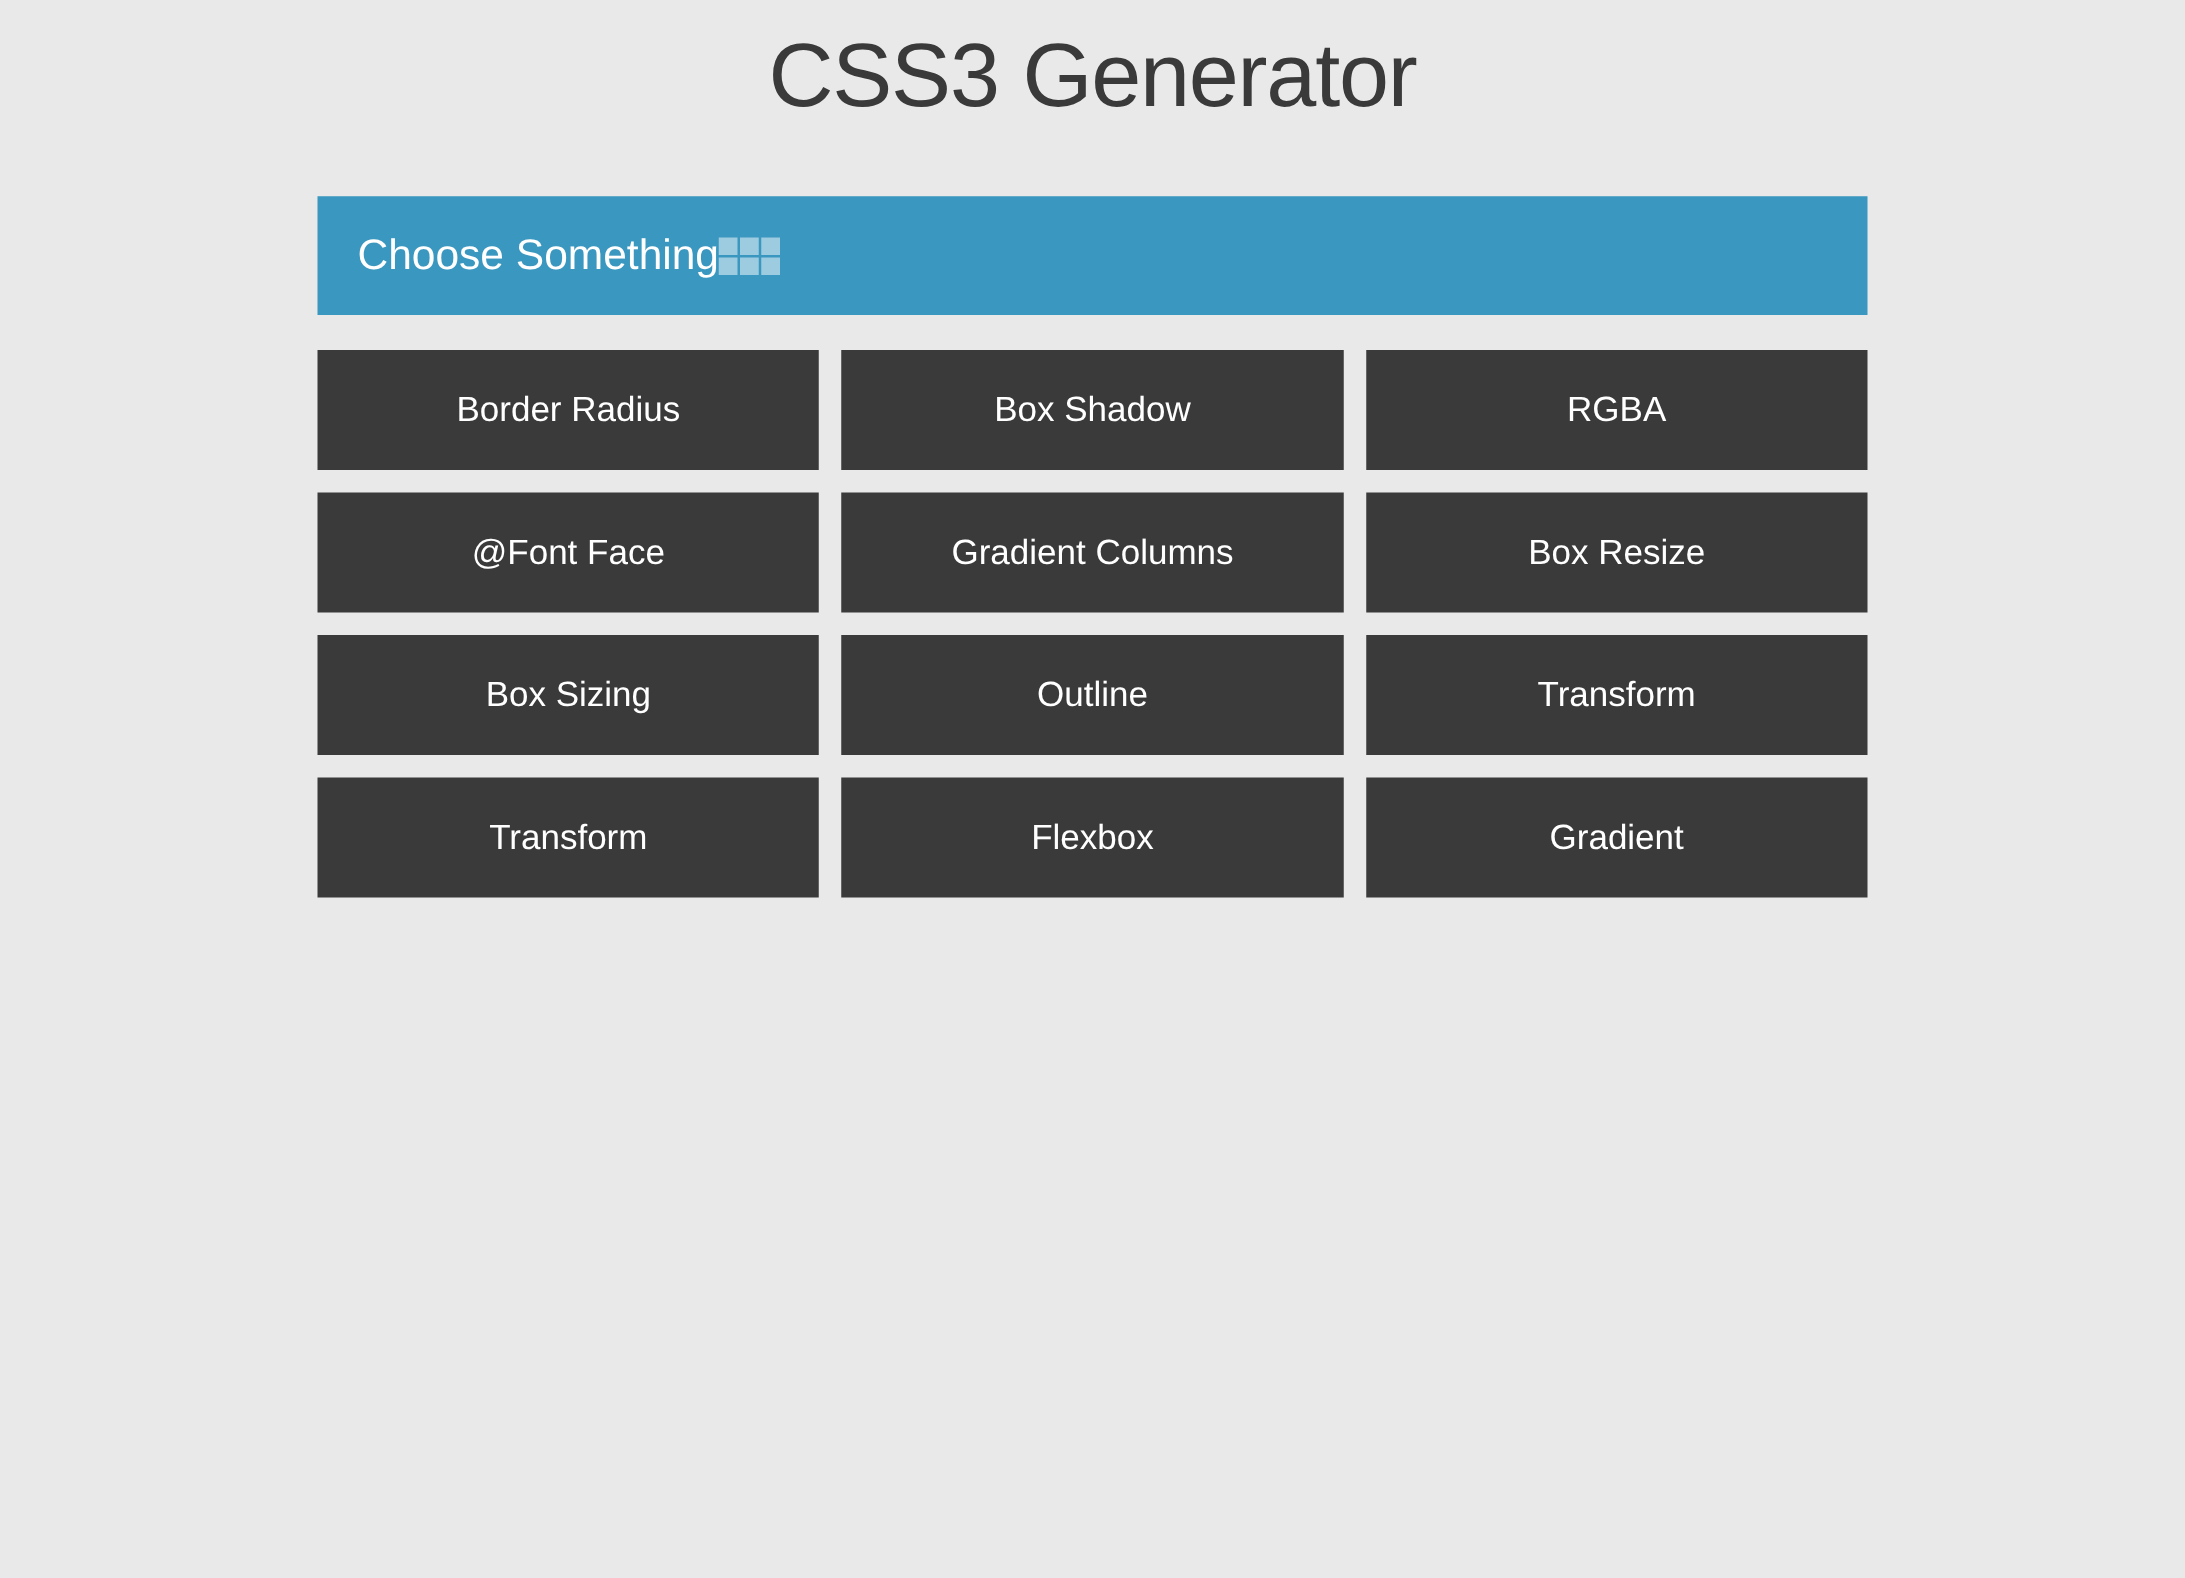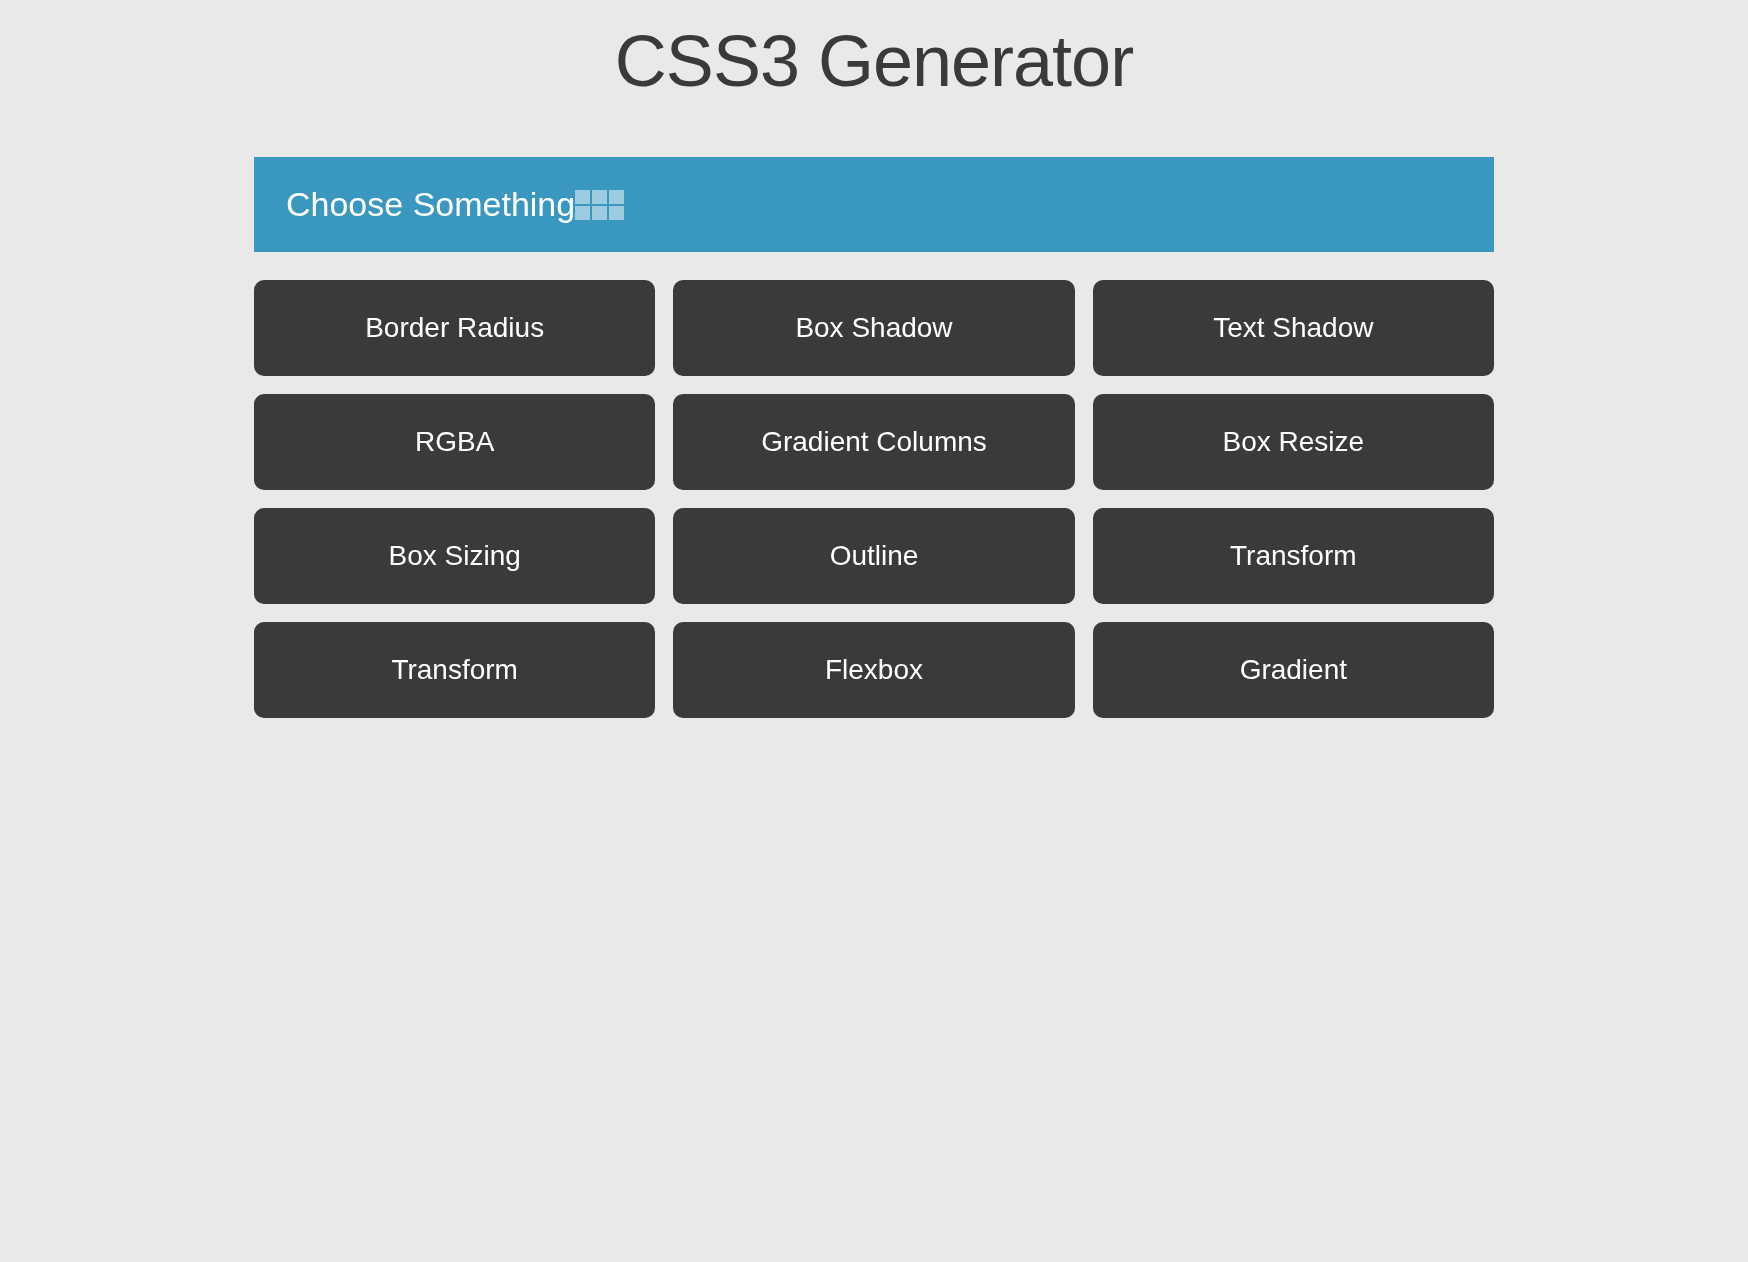--- a/index.html
+++ b/index.html
@@ -59,21 +59,20 @@
     }
     .option-tile {
       background-color: #3a3a3a;
       color: #ffffff;
       padding: 32px 10px;
       text-align: center;
       font-size: 28px;
       font-weight: 300;
       cursor: pointer;
       letter-spacing: 0px;
-      border-radius: 10px;
     }
   </style>
 </head>
 <body>
 
 <div class="container">
   <h1 class="page-title">CSS3 Generator</h1>
 
   <div class="dropdown-header">
     <span class="dropdown-label">Choose Something</span>
@@ -83,22 +82,22 @@
       <div class="grid-icon-cell"></div>
       <div class="grid-icon-cell"></div>
       <div class="grid-icon-cell"></div>
       <div class="grid-icon-cell"></div>
     </div>
   </div>
 
   <div class="options-grid">
     <div class="option-tile">Border Radius</div>
     <div class="option-tile">Box Shadow</div>
-    <div class="option-tile">Text Shadow</div>
     <div class="option-tile">RGBA</div>
+    <div class="option-tile">@Font Face</div>
     <div class="option-tile">Gradient Columns</div>
     <div class="option-tile">Box Resize</div>
     <div class="option-tile">Box Sizing</div>
     <div class="option-tile">Outline</div>
     <div class="option-tile">Transform</div>
     <div class="option-tile">Transform</div>
     <div class="option-tile">Flexbox</div>
     <div class="option-tile">Gradient</div>
   </div>
 </div>

